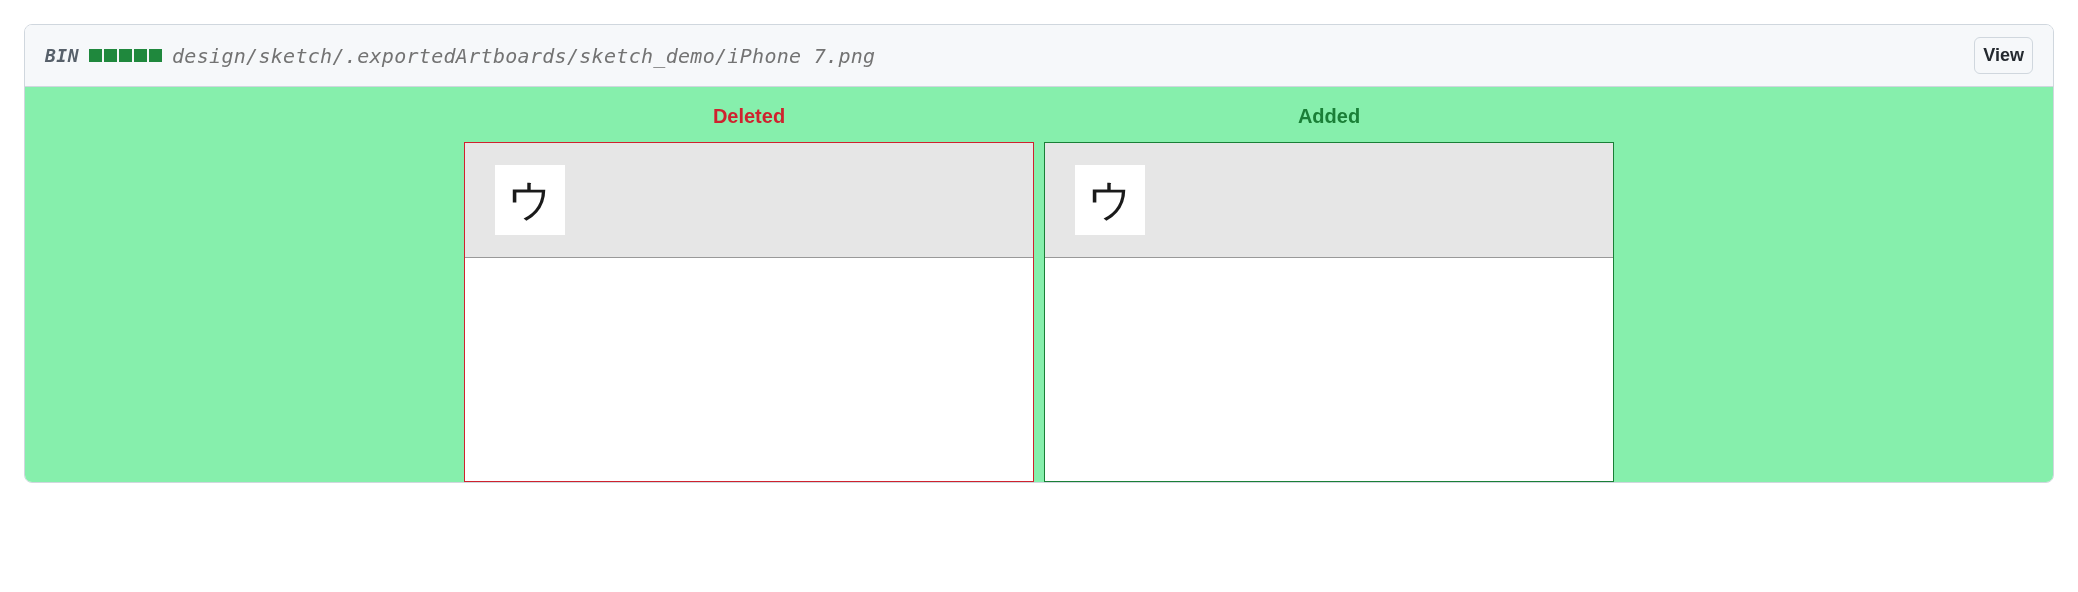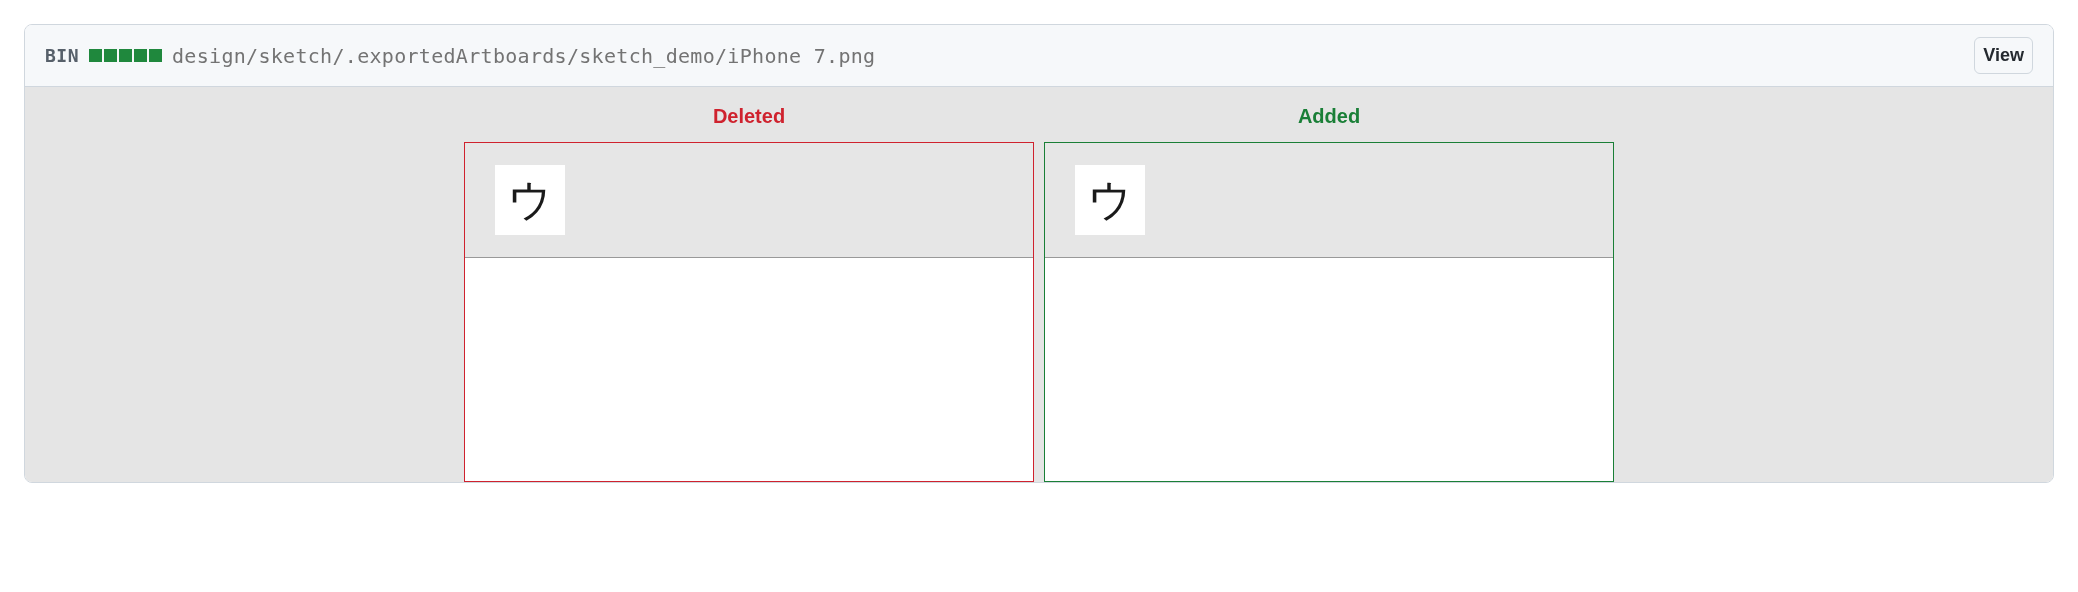--- a/index.html
+++ b/index.html
@@ -23,20 +23,21 @@
       align-items: center;
       justify-content: space-between;
       background: #f6f8fa;
       padding: 12px 20px;
       border-bottom: 1px solid #d0d7de;
     }
     .file-info {
       display: flex;
       align-items: center;
       gap: 10px;
+      font-style: italic;
     }
     .bin-label {
       font-family: ui-monospace, SFMono-Regular, "SF Mono", Menlo, Consolas, monospace;
       font-weight: 700;
       color: #57606a;
       font-size: 18px;
       letter-spacing: 0.5px;
     }
     .diffstat {
       display: inline-flex;
@@ -58,21 +59,21 @@
       background: #f6f8fa;
       border: 1px solid #d0d7de;
       border-radius: 6px;
       padding: 7px 8px;
       font-size: 18px;
       font-weight: 600;
       color: #24292f;
       cursor: pointer;
     }
     .diff-body {
-      background: #e5e5e5;
+      background: #86efac;
       padding: 18px 0 0 0;
       display: flex;
       flex-direction: column;
       align-items: center;
     }
     .labels-row {
       display: flex;
       width: 1150px;
       justify-content: center;
       gap: 10px;

